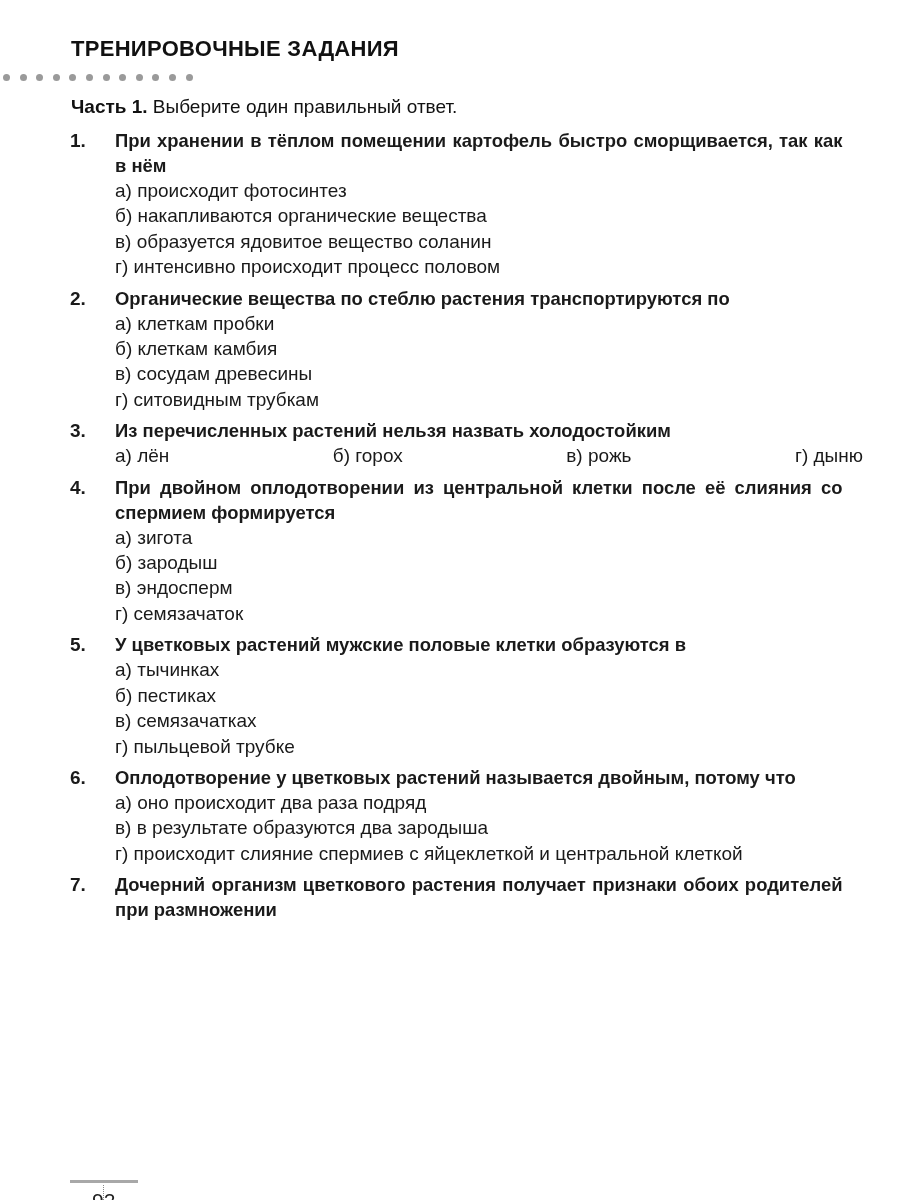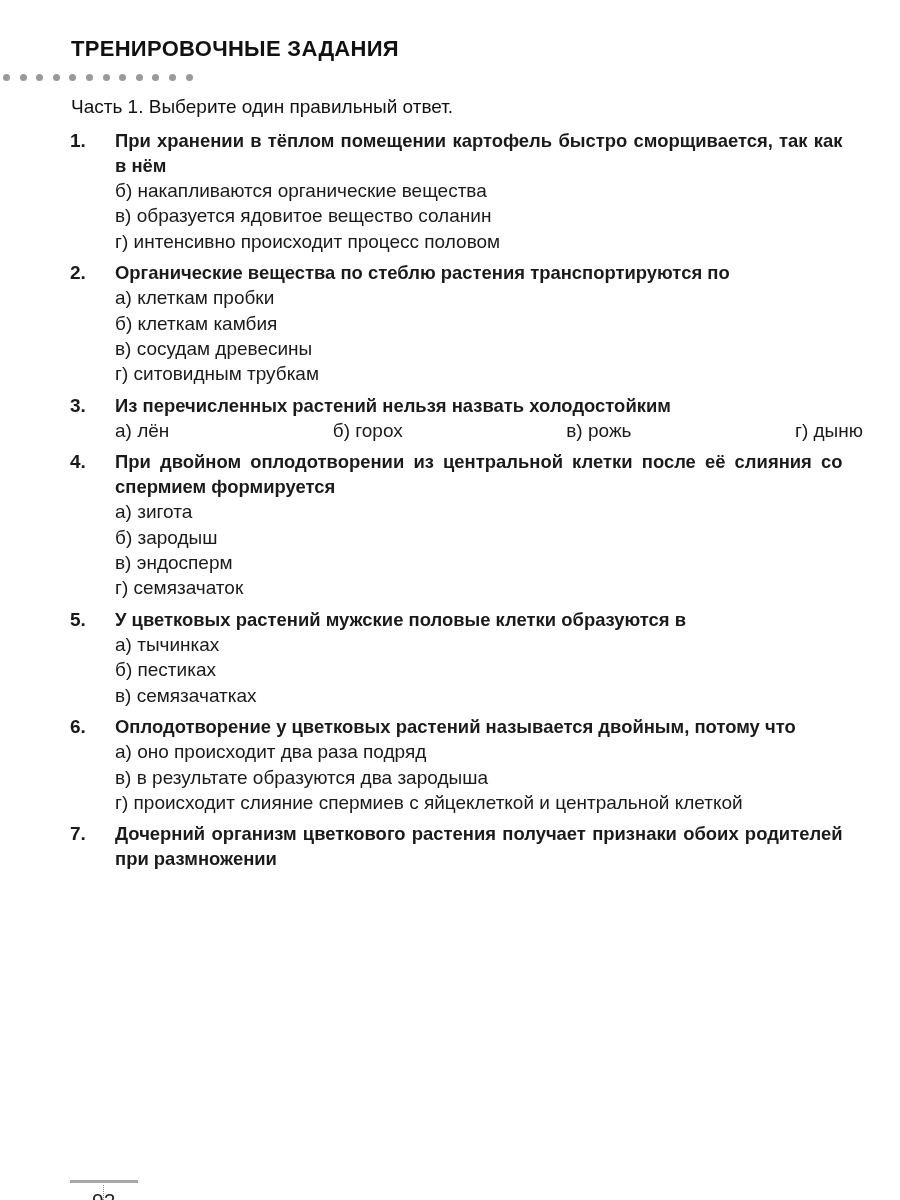--- a/index.html
+++ b/index.html
@@ -11,21 +11,21 @@
     position: absolute; left: 71px; top: 36px; font-size: 22px; font-weight: bold;
     letter-spacing: 0.3px; color: #111;
   }
   .dots {
     position: absolute; left: 3px; top: 74px; display: flex; gap: 9.6px;
   }
   .dot { width: 7px; height: 7px; border-radius: 50%; background: #9a9a9a; }
   .part {
     position: absolute; left: 71px; top: 96px; font-size: 19px; color: #111;
   }
-  .part b { font-weight: normal; }
+  .part b { font-weight: bold; }
   .questions { position: absolute; left: 70px; top: 128px; width: 795px; }
   .q { margin-bottom: 6px; }
   .q-head { display: flex; }
   .q-num { width: 45px; flex: none; font-weight: bold; font-size: 19px; line-height: 25px; }
   .q-text {
     font-family: "Liberation Sans", sans-serif; font-weight: bold; font-size: 19px;
     line-height: 25px; text-align: justify; text-align-last: left; transform: scaleX(0.97); transform-origin: left;
     width: 770px;
   }
   .opts { padding-left: 45px; }
@@ -58,20 +58,21 @@
   <b>Часть 1.</b><span> Выберите один правильный ответ.</span>
 </div>
 
 <div class="questions" id="questions">
     <div class="q">
       <div class="q-head">
         <span class="q-num">1.</span>
         <span class="q-text">При хранении в тёплом помещении картофель быстро сморщивается, так как в нём</span>
       </div>
       <div class="opts">
+        <div class="opt">а) происходит фотосинтез</div>
         <div class="opt">б) накапливаются органические вещества</div>
         <div class="opt">в) образуется ядовитое вещество соланин</div>
         <div class="opt">г) интенсивно происходит процесс половом</div>
       </div>
     </div>
     <div class="q">
       <div class="q-head">
         <span class="q-num">2.</span>
         <span class="q-text">Органические вещества по стеблю растения транспортируются по</span>
       </div>
@@ -108,20 +109,21 @@
     </div>
     <div class="q">
       <div class="q-head">
         <span class="q-num">5.</span>
         <span class="q-text">У цветковых растений мужские половые клетки образуются в</span>
       </div>
       <div class="opts">
         <div class="opt">а) тычинках</div>
         <div class="opt">б) пестиках</div>
         <div class="opt">в) семязачатках</div>
+        <div class="opt">г) пыльцевой трубке</div>
       </div>
     </div>
     <div class="q">
       <div class="q-head">
         <span class="q-num">6.</span>
         <span class="q-text">Оплодотворение у цветковых растений называется двойным, потому что</span>
       </div>
       <div class="opts">
         <div class="opt">а) оно происходит два раза подряд</div>
         <div class="opt">в) в результате образуются два зародыша</div>

